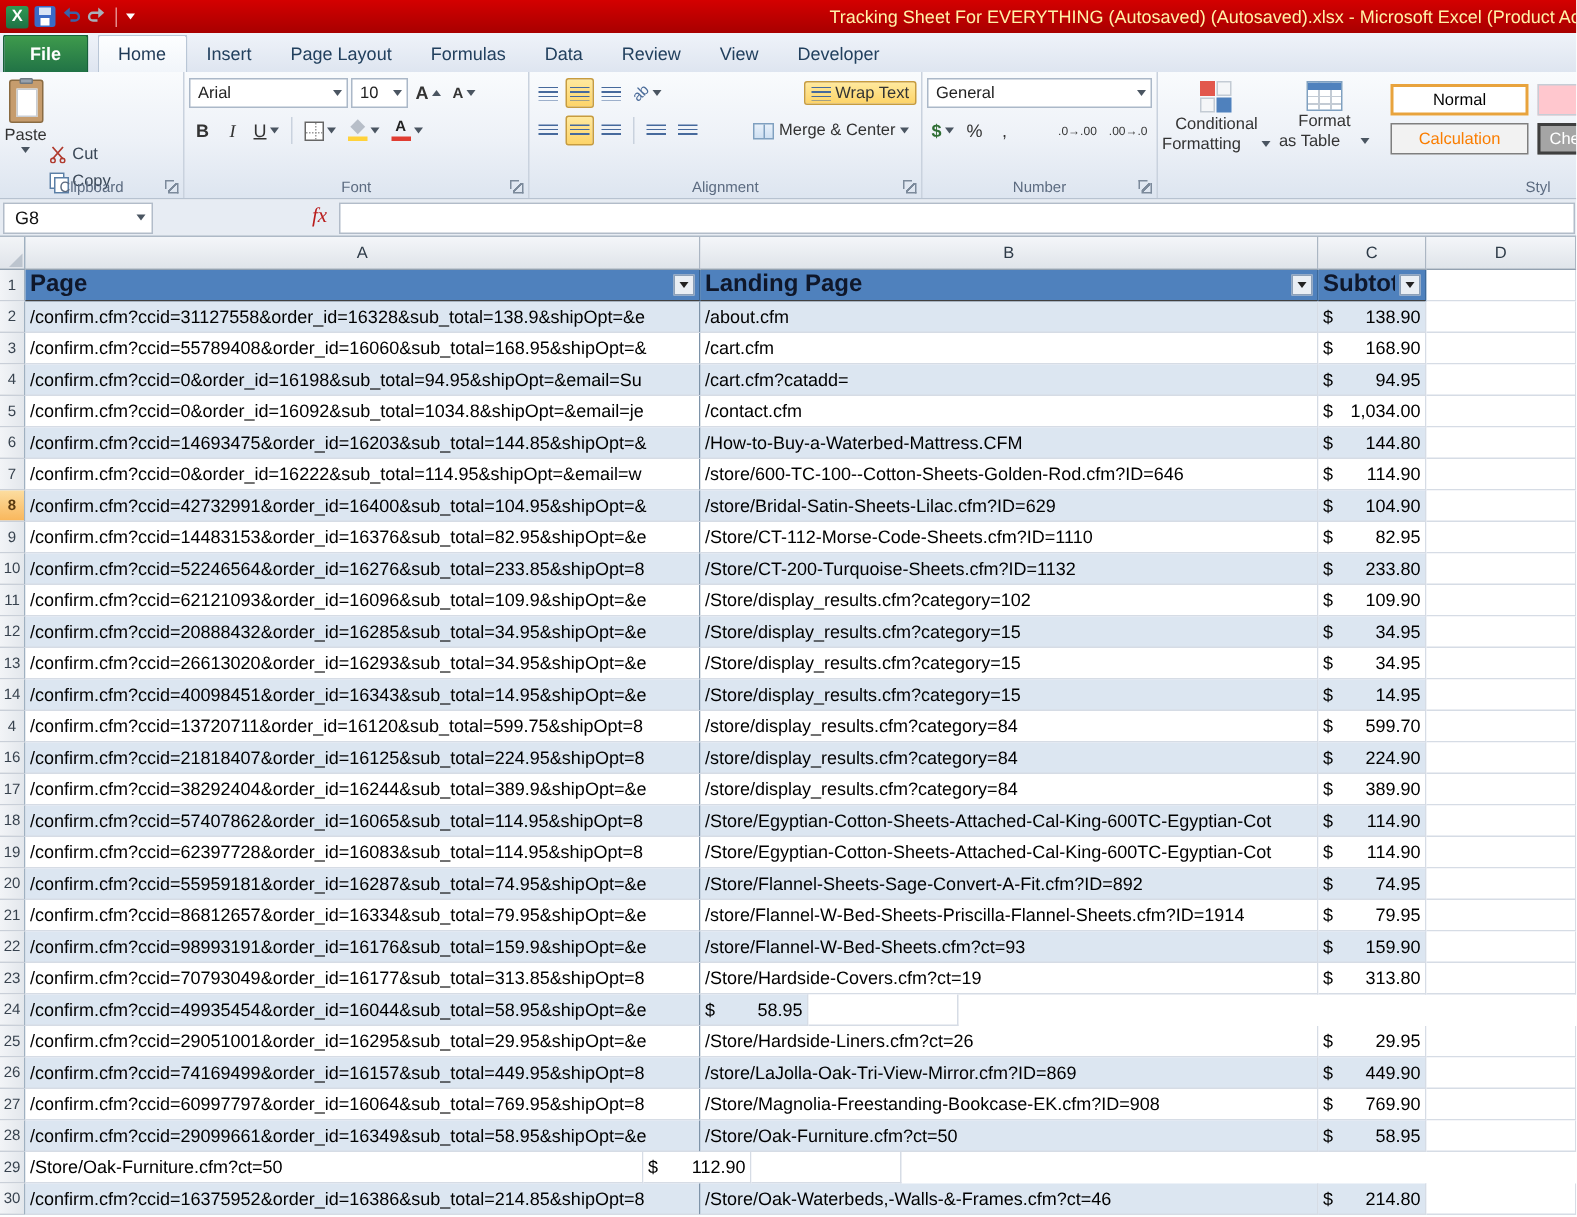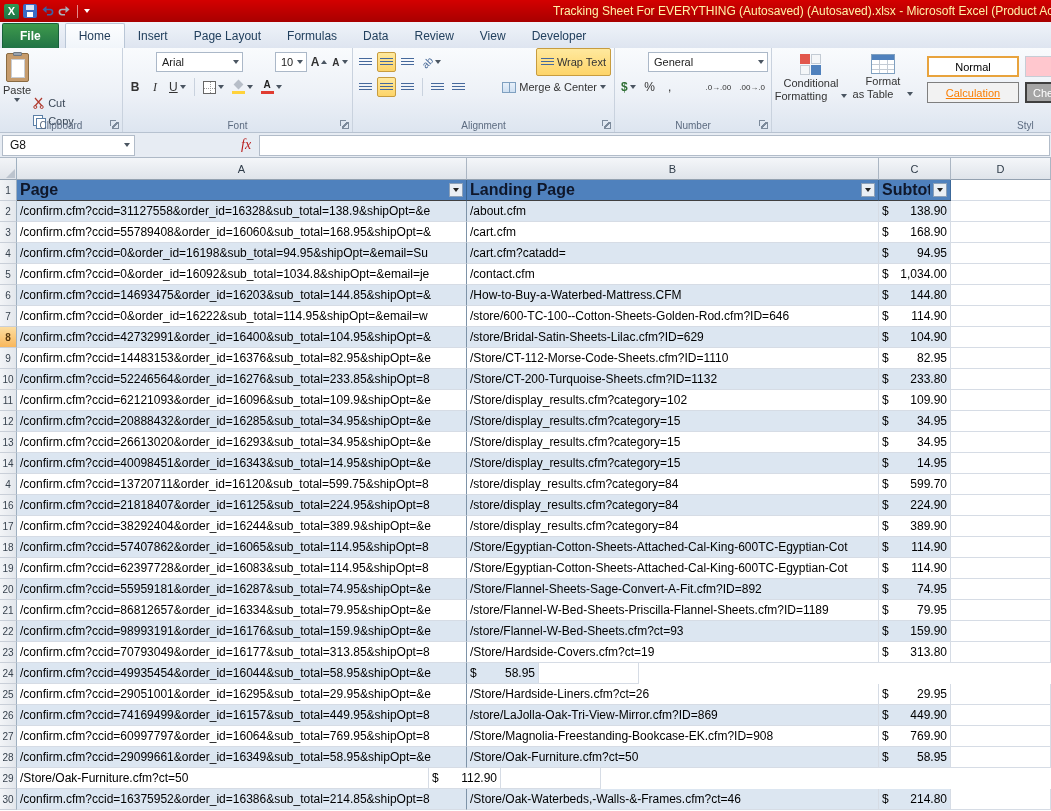--- a/index.html
+++ b/index.html
@@ -43,24 +43,24 @@
     border-left:1px solid #7C8A9B; border-top:1px solid #7C8A9B; }
   .launcher::after { content:""; position:absolute; right:1px; bottom:1px; width:6px; height:6px;
     border-right:1px solid #7C8A9B; border-bottom:1px solid #7C8A9B;
     background:linear-gradient(135deg,transparent 40%,#7C8A9B 40% 60%,transparent 60%); }
   .rrow { display:flex; align-items:center; gap:2px; margin-bottom:3px; height:22px; }
   .vsep { width:1px; height:18px; background:#C9D2DE; margin:0 3px; }
   .spacer { flex:1; }
   .ibtn { display:flex; align-items:center; justify-content:center; gap:2px; min-width:18px; height:20px;
     padding:0 2px; font-size:12px; color:#333; border-radius:2px; border:1px solid transparent; }
   .ibtn.on, .tbtn.on { background:linear-gradient(#FFE99E,#FDD469); border:1px solid #C79C3F; }
-  .tbtn { display:flex; align-items:center; gap:3px; font-size:11px; color:#333; height:28px; padding:0 4px;
+  .tbtn { display:flex; align-items:center; gap:3px; font-size:11px; color:#333; height:16px; padding:0 4px;
     border:1px solid transparent; border-radius:2px; }
   .combo { background:#fff; border:1px solid #ABB8C8; height:20px; display:flex; align-items:center;
-    font-size:11px; padding:0 3px 0 5px; color:#222;margin-left:30px; }
+    font-size:11px; padding:0 3px 0 5px; color:#222; }
   .combo .cd { margin-left:auto; }
   .w106{width:106px}.w38{width:38px}.w142{width:154px}
 
   
   .g-clip { width:123px; }
   .g-clip .g-body { display:flex; }
   .paste { display:flex; flex-direction:column; align-items:center; width:42px; padding-top:2px; gap:2px; font-size:11px; color:#333; }
   .paste-ic { width:23px; height:29px; position:relative; display:inline-block; background:#C69C6D; border:1px solid #8A6B42; border-radius:2px; }
   .paste-ic .clip { position:absolute; top:-2px; left:6px; width:9px; height:4px; background:#98A2AE; border:1px solid #6E7882; border-radius:1px; }
   .paste-ic .paper { position:absolute; left:4px; top:5px; right:3px; bottom:3px; background:#fff; border:1px solid #C8CDD4; }
@@ -115,27 +115,27 @@
   .cf-ic i:nth-child(3){background:#F4F6F8;border:1px solid #C3CBD4} .cf-ic i:nth-child(4){background:#4F81BD}
   .fat-ic { width:24px; height:20px; display:inline-block; border:1px solid #7FA0C0;
     background:linear-gradient(var(--table-header-blue,#4F81BD) 0 5px, transparent 5px),
       repeating-linear-gradient(to bottom, transparent 0 4px, #C3CBD4 4px 5px),
       repeating-linear-gradient(to right, transparent 0 7px, #C3CBD4 7px 8px), #fff; }
   .gallery { display:grid; grid-template-columns:92px 92px; gap:5px 6px; margin:5px 0 0 8px; }
   .swatch { height:21px; font-size:11px; display:flex; align-items:center; justify-content:center;
     border:1px solid #C6CDD6; background:#fff; color:#000; white-space:nowrap; overflow:hidden; }
   .swatch.sel { border:2px solid #E8A33D; }
   .sw-bad { background:var(--bad-style-bg,#FFC7CE); color:var(--bad-style-text,#9C0006); }
-  .sw-calculation { background:#F2F2F2; color:var(--calculation-style-text,#FA7D00); border:1px solid #7F7F7F;text-decoration:underline; }
+  .sw-calculation { background:#F2F2F2; color:var(--calculation-style-text,#FA7D00); border:1px solid #7F7F7F; }
   .sw-check-c { background:var(--check-cell-bg,#A5A5A5); color:#fff; border:2px solid #3F3F3F; justify-content:flex-start; padding-left:6px; }
 
   
   .fbar { position:absolute; top:133px; left:0; right:0; height:25px; background:#E7ECF3;
     border-bottom:1px solid #AEB9C6; display:flex; align-items:center; }
-  .namebox { width:133px; height:21px; background:#fff; border:1px solid #B2BCC9; margin-left:2px;
+  .namebox { width:100px; height:21px; background:#fff; border:1px solid #B2BCC9; margin-left:2px;
     display:flex; align-items:center; padding:0 4px 0 7px; font-size:12px; color:#111; }
   .namebox .cd { margin-left:auto; }
   .nb-gap { width:106px; }
   .fx { font-style:italic; font-family:"Liberation Serif",serif; font-size:14px; color:#b91c1c; padding:0 8px 0 0; }
   .finput { flex:1; background:#fff; border:1px solid #B2BCC9; height:21px; margin-right:1px; font-size:12px; padding:2px 4px; }
 
   
   .sheet { position:absolute; top:158px; left:0; width:1051px; bottom:0; background:#fff; overflow:hidden; }
   .chrow { display:flex; height:22px; }
   .corner { width:17px; flex:none; background:linear-gradient(#F2F4F7,#E0E4EA);
@@ -628,21 +628,21 @@
           <div class="cell b w-b band">/Store/Flannel-Sheets-Sage-Convert-A-Fit.cfm?ID=892</div>
           <div class="cell c w-c band">
             <span class="cur">$</span>
             <span class="amt">74.95</span>
           </div>
           <div class="cell d w-d"></div>
         </div>
         <div class="row">
           <div class="gut">21</div>
           <div class="cell a w-a">/confirm.cfm?ccid=86812657&amp;order_id=16334&amp;sub_total=79.95&amp;shipOpt=&amp;e</div>
-          <div class="cell b w-b">/store/Flannel-W-Bed-Sheets-Priscilla-Flannel-Sheets.cfm?ID=1189</div>
+          <div class="cell b w-b">/store/Flannel-W-Bed-Sheets-Priscilla-Flannel-Sheets.cfm?ID=1914</div>
           <div class="cell c w-c">
             <span class="cur">$</span>
             <span class="amt">79.95</span>
           </div>
           <div class="cell d w-d"></div>
         </div>
         <div class="row">
           <div class="gut">22</div>
           <div class="cell a w-a band">/confirm.cfm?ccid=98993191&amp;order_id=16176&amp;sub_total=159.9&amp;shipOpt=&amp;e</div>
           <div class="cell b w-b band">/store/Flannel-W-Bed-Sheets.cfm?ct=93</div>

